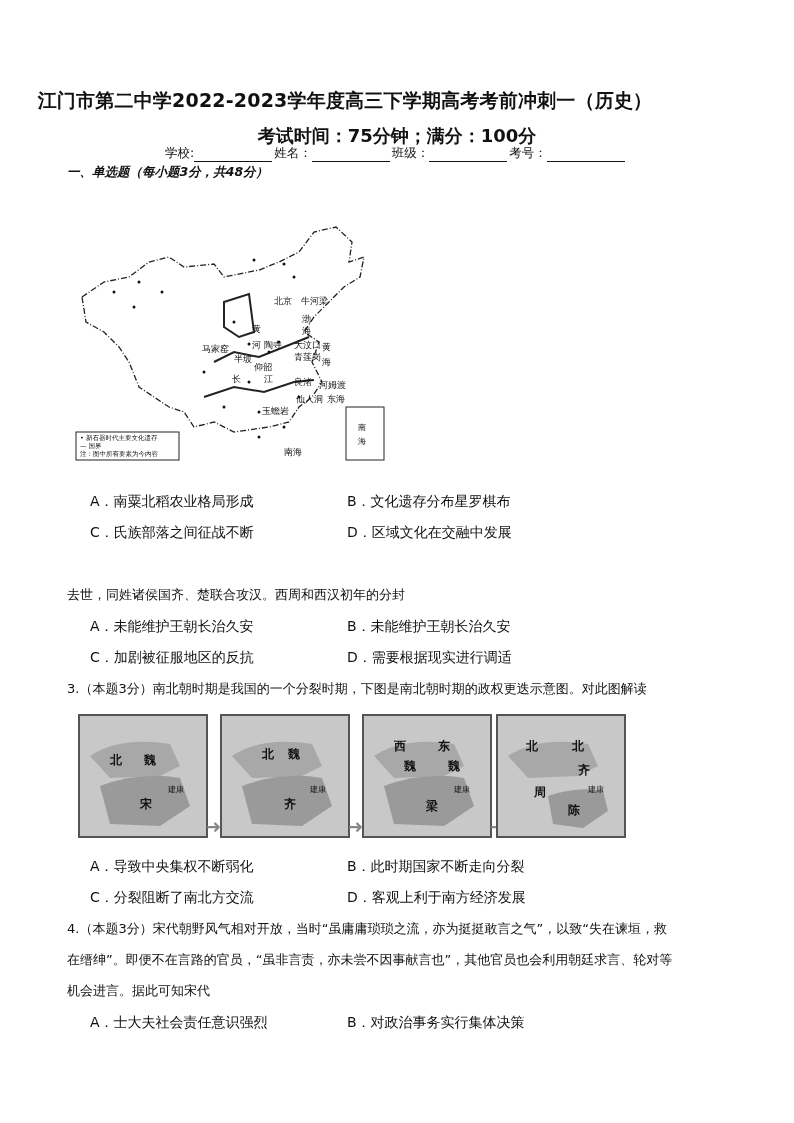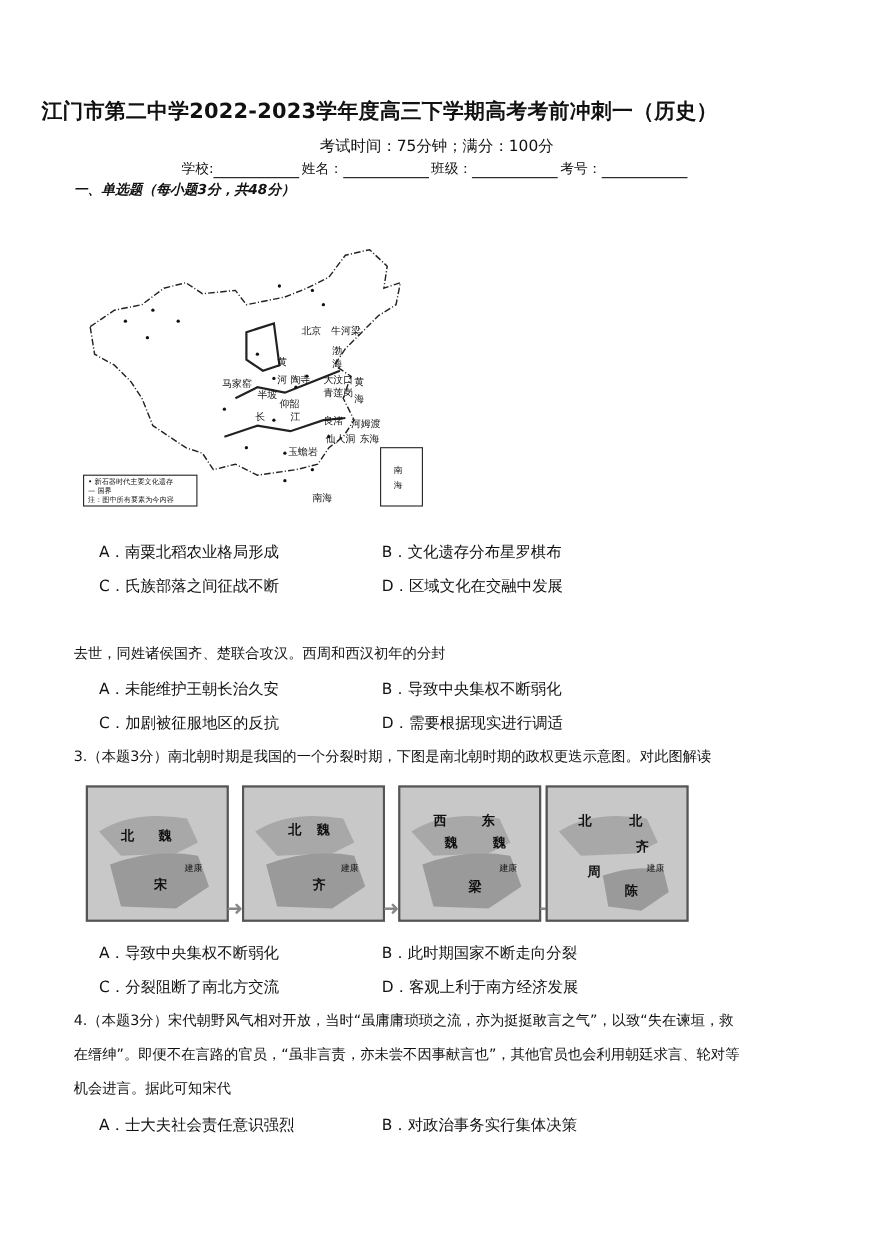--- a/index.html
+++ b/index.html
@@ -2,21 +2,21 @@
 <html><head>
 <meta charset="utf-8">
 <style>
   html, body { margin: 0; padding: 0; background: #ffffff; }
   body { width: 794px; height: 1123px; position: relative; overflow: hidden;
          font-family: "DejaVu Sans", "Liberation Sans", sans-serif; color: #111; }
   .page { position: absolute; left: 0; top: 0; width: 794px; height: 1123px; }
   .title { position: absolute; left: 0; width: 690px; top: 88px; text-align: center;
            font-size: 19px; font-weight: bold; letter-spacing: 0.2px; }
   .subtitle { position: absolute; left: 0; width: 794px; top: 124px; text-align: center;
-              font-size: 14px; font-weight: normal; }
+              font-size: 18px; font-weight: bold; }
   .info { position: absolute; left: 165px; top: 145px; font-size: 12.5px; display: flex; align-items: flex-end; }
   .info .lbl { white-space: nowrap; }
   .info .line { display: inline-block; border-bottom: 1px solid #111; height: 14px; margin-right: 2px; }
   .section { position: absolute; left: 67px; top: 164px; font-size: 12.5px; font-weight: bold; font-style: italic; }
   .q { position: absolute; left: 67px; font-size: 13px; line-height: 31px; width: 660px; }
   .opt { position: absolute; font-size: 14px; }
   .figure { position: absolute; }
   .map-frame { position: absolute; border: 2px solid #555; background: #bdbdbd; overflow: hidden; }
   .map-frame svg { display: block; }
   .arrow { position: absolute; color: #888; font-size: 18px; font-weight: bold; }
@@ -106,21 +106,21 @@
   </div>
 
   <div class="opt" style="left:90px; top:493px">A．南粟北稻农业格局形成</div>
   <div class="opt" style="left:347px; top:493px">B．文化遗存分布星罗棋布</div>
   <div class="opt" style="left:90px; top:524px">C．氏族部落之间征战不断</div>
   <div class="opt" style="left:347px; top:524px">D．区域文化在交融中发展</div>
 
   <div class="q" style="top:579px">去世，同姓诸侯国齐、楚联合攻汉。西周和西汉初年的分封</div>
 
   <div class="opt" style="left:90px; top:618px">A．未能维护王朝长治久安</div>
-  <div class="opt" style="left:347px; top:618px">B．导致中央集权不断弱化</div>
+  <div class="opt" style="left:347px; top:618px">B．未能维护王朝长治久安</div>
   <div class="opt" style="left:90px; top:649px">C．加剧被征服地区的反抗</div>
   <div class="opt" style="left:347px; top:649px">D．需要根据现实进行调适</div>
 
   <div class="q" style="top:673px">3.（本题3分）南北朝时期是我国的一个分裂时期，下图是南北朝时期的政权更迭示意图。对此图解读</div>
 
   <div class="figure" style="left:78px; top:712px; width:650px; height:128px;">
     <div class="map-frame" style="left:0; top:2px; width:126px; height:120px;">
       <svg width="126" height="120">
         <rect width="126" height="120" fill="#c8c8c8"></rect>
         <path d="M10 40 Q40 20 90 28 L100 50 L80 60 L30 62 Z" fill="#a8a8a8"></path>

